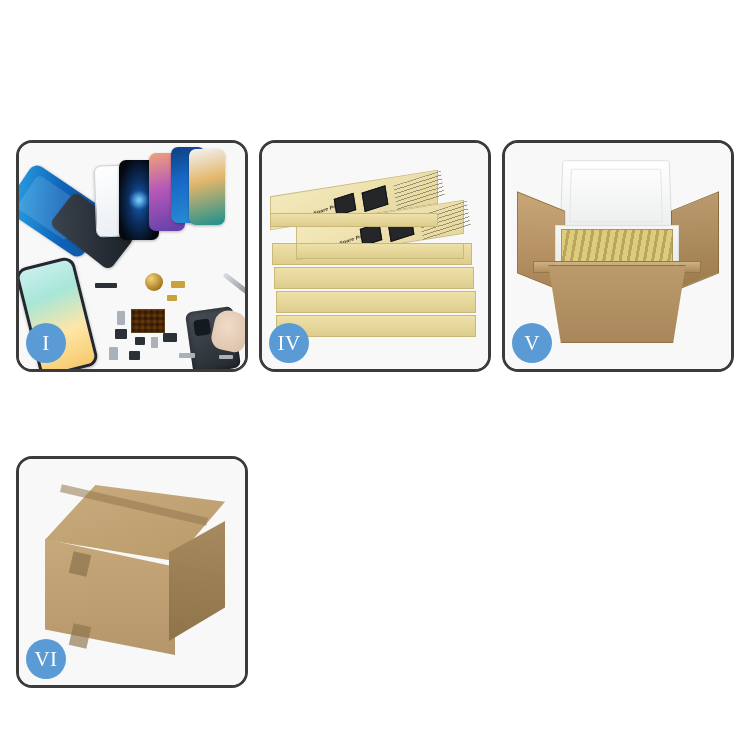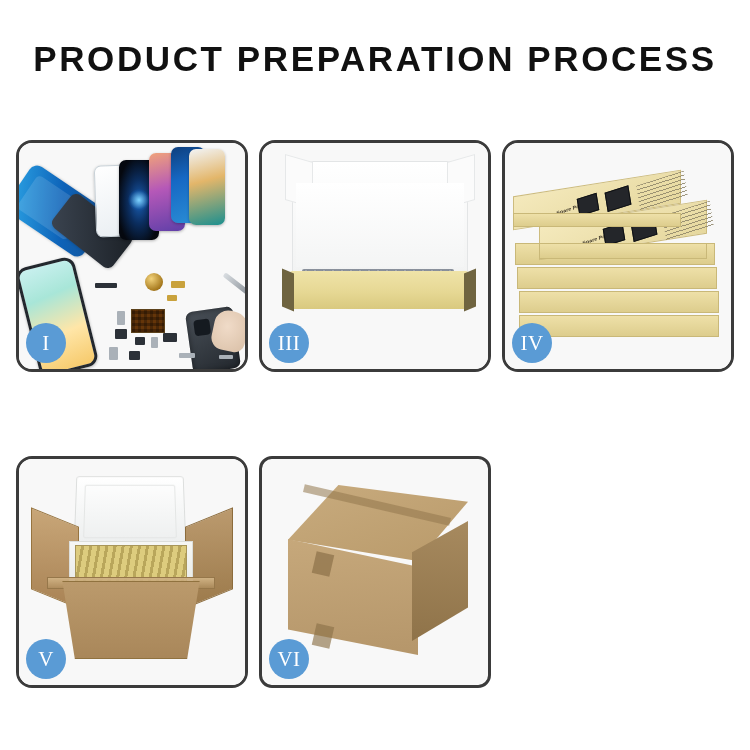--- a/index.html
+++ b/index.html
@@ -332,21 +332,21 @@
     border:1px solid #90723f;
     clip-path: polygon(6% 0, 94% 0, 86% 100%, 14% 100%);
   }
   .v-rim {
     position:absolute; left:28px; top:118px; width:168px; height:12px;
     background: linear-gradient(180deg,#cfb183,#b0906099);
     border:1px solid #96774a;
   }
 
   
-  .p6 { background: #fdfdfd; border-radius: 13px; }
+  .p6 { background: #fdfdfd; }
   .c-top {
     position:absolute; left:26px; top:26px; width:180px; height:76px;
     background: linear-gradient(160deg,#c8ab7e 0%,#b99a6a 100%);
     clip-path: polygon(28% 0, 100% 22%, 72% 100%, 0 72%);
     border-radius: 2px;
   }
   .c-seam {
     position:absolute; left:40px; top:42px; width:150px; height:8px;
     background: rgba(146,118,76,0.55);
     transform: rotate(13deg);
@@ -369,21 +369,20 @@
     position:absolute; left:52px; top:166px; width:18px; height:22px;
     background: rgba(140,113,72,0.65); transform: rotate(13deg);
   }
 </style>
 </head>
 <body>
 
 <div class="page">
 
   <div class="header">
-    <div class="main-title">PRODUCT PREPARATION PROCESS</div>
   </div>
 
   <div class="grid">
 
     <div class="panel p1">
       <div class="panel-inner">
         <div class="phone ph-a"></div>
         <div class="phone ph-b"></div>
         <div class="phone ph-screenprot"></div>
         <div class="phone ph-c"></div>
@@ -409,29 +408,20 @@
           <div class="part silver" style="left:16px; top:76px; width:9px;  height:13px;"></div>
           <div class="part dark" style="left:36px; top:80px; width:11px; height:9px;"></div>
           <div class="part silver" style="left:86px; top:82px; width:16px; height:5px;"></div>
           <div class="part silver" style="left:126px;top:84px; width:14px; height:4px;"></div>
         </div>
       </div>
       <div class="badge">I</div>
     </div>
 
 
-    <div class="panel p3">
-      <div class="panel-inner">
-        <div class="fb-lid"></div>
-        <div class="fb-foam"></div>
-        <div class="fb-content"></div>
-        <div class="fb-front"></div>
-      </div>
-      <div class="badge">III</div>
-    </div>
 
     <div class="panel p4">
       <div class="panel-inner">
         <div class="stack">
 
           <div class="sbox" style="left:8px;  top:150px; width:200px; height:22px;"></div>
           <div class="sbox" style="left:8px;  top:126px; width:200px; height:22px;"></div>
           <div class="sbox" style="left:6px;  top:102px; width:200px; height:22px;"></div>
           <div class="sbox" style="left:4px;  top:78px;  width:200px; height:22px;"></div>
 

